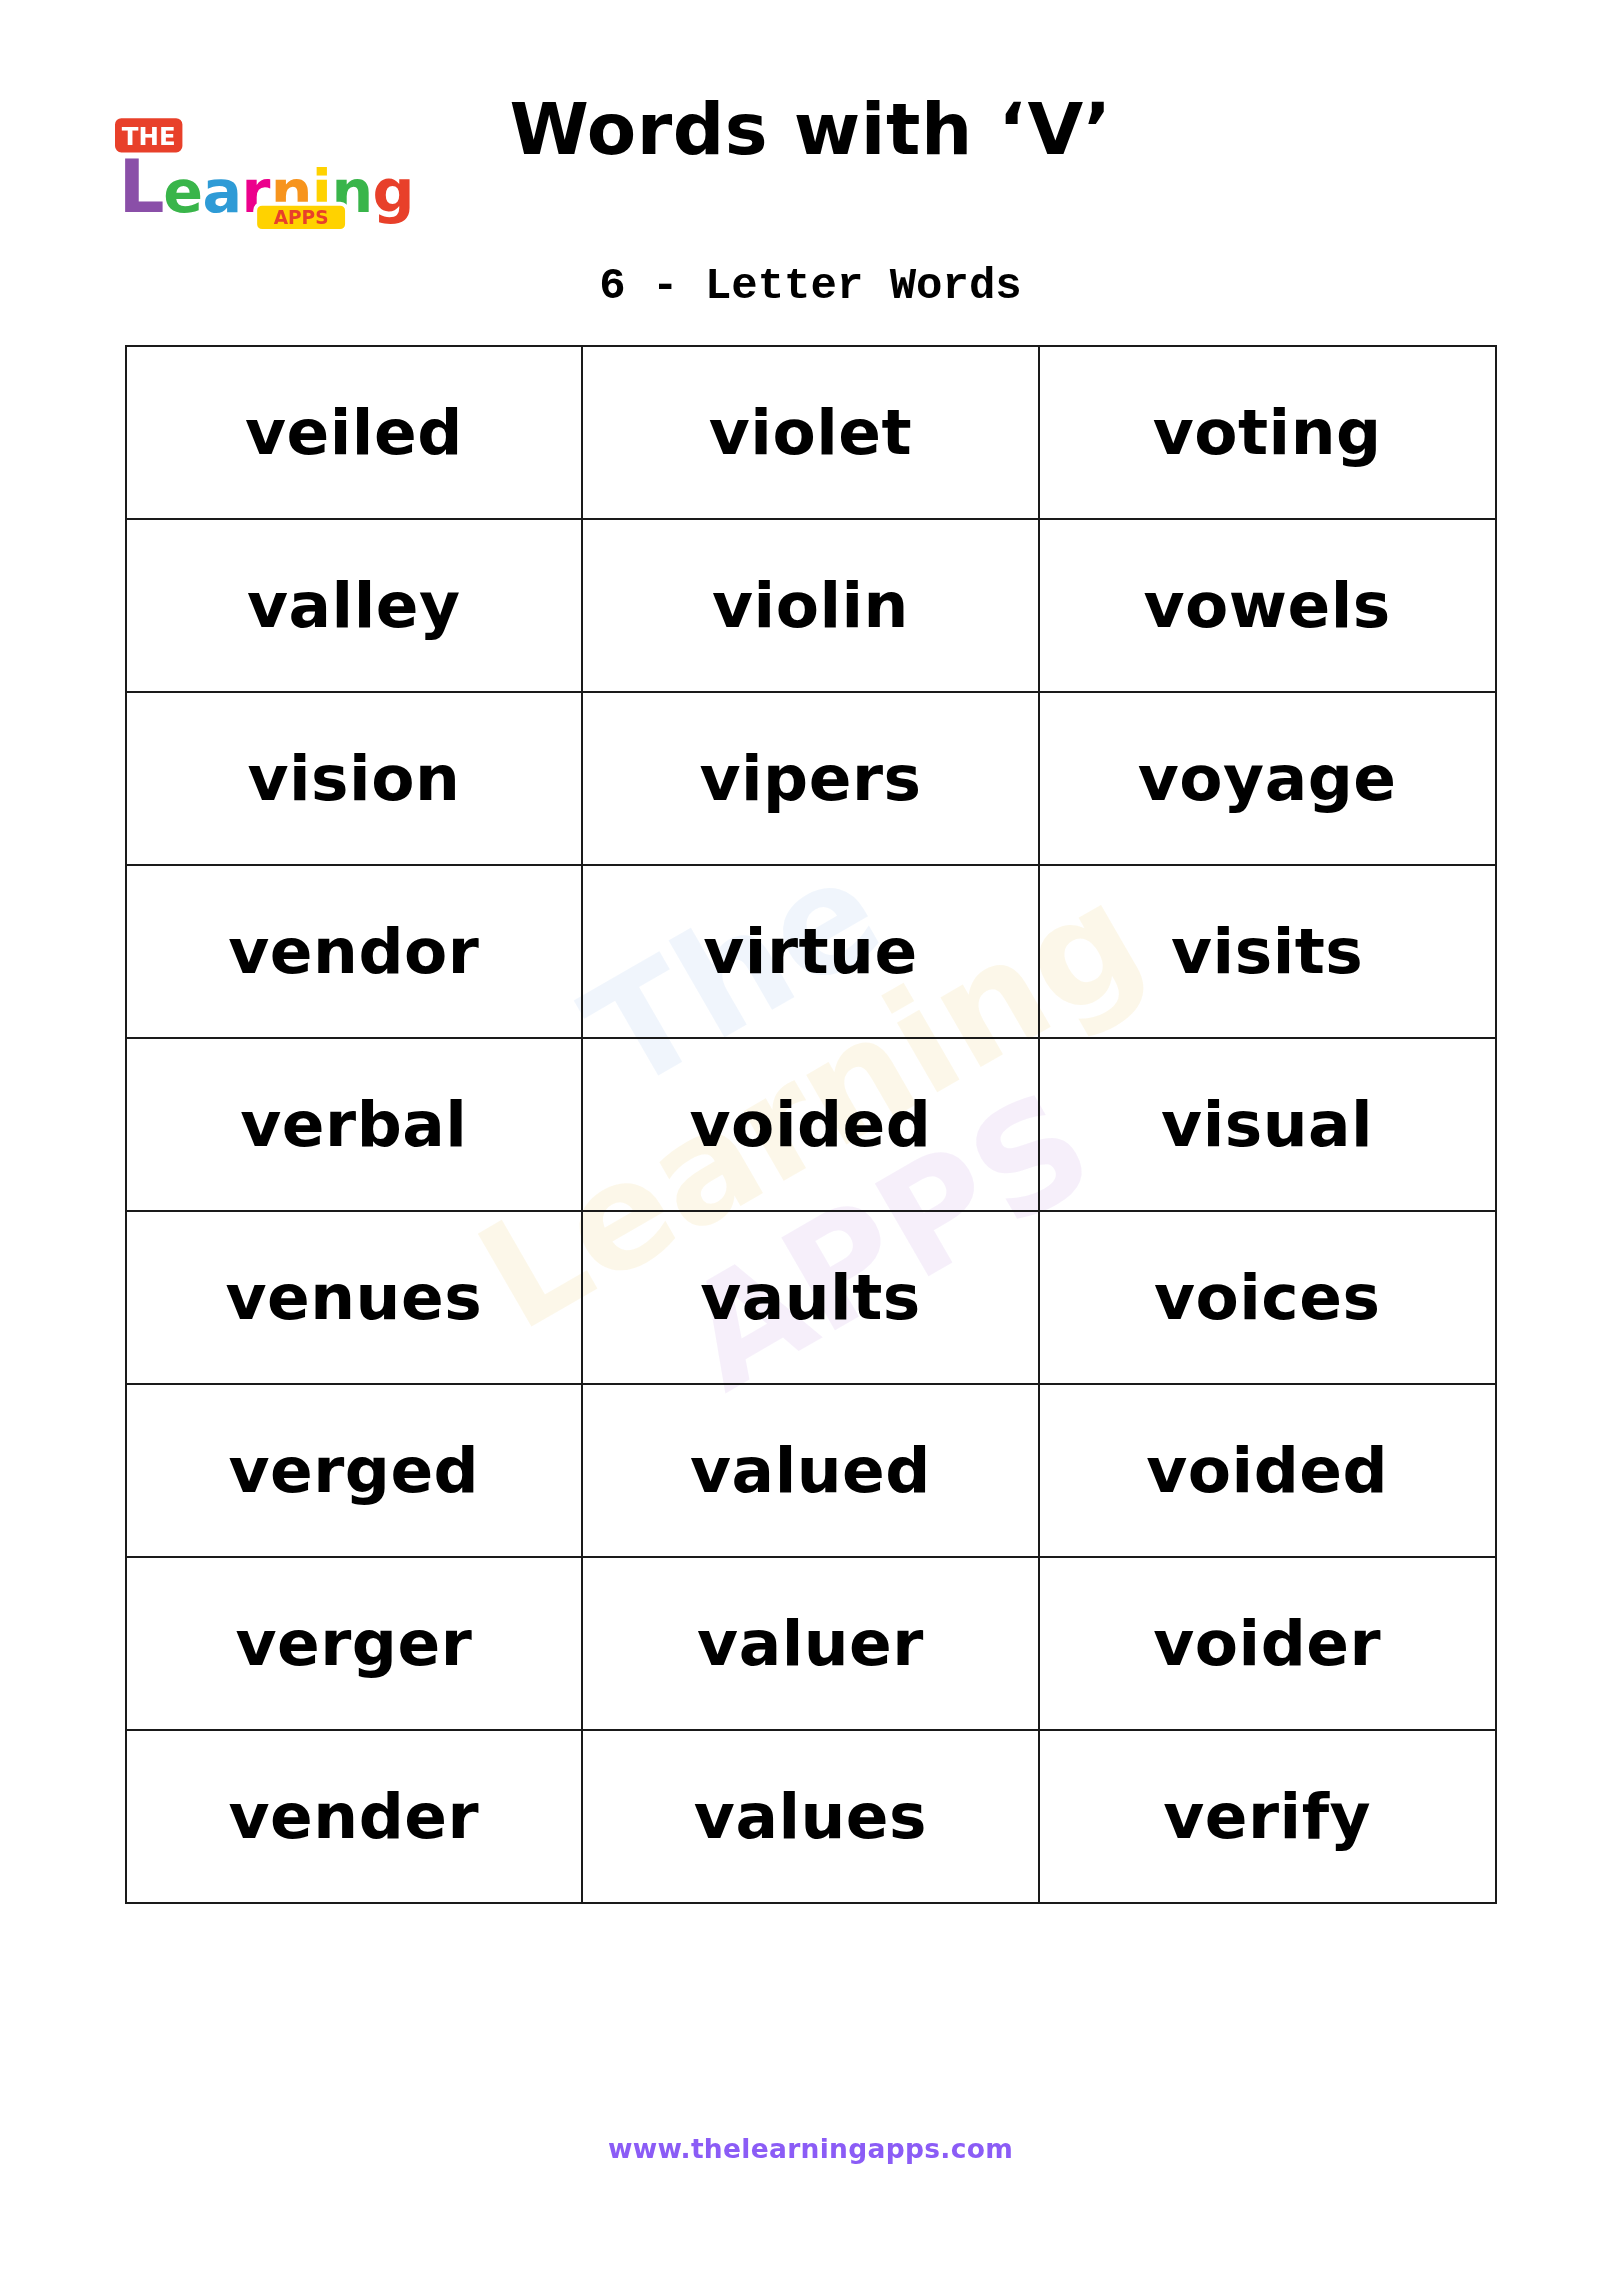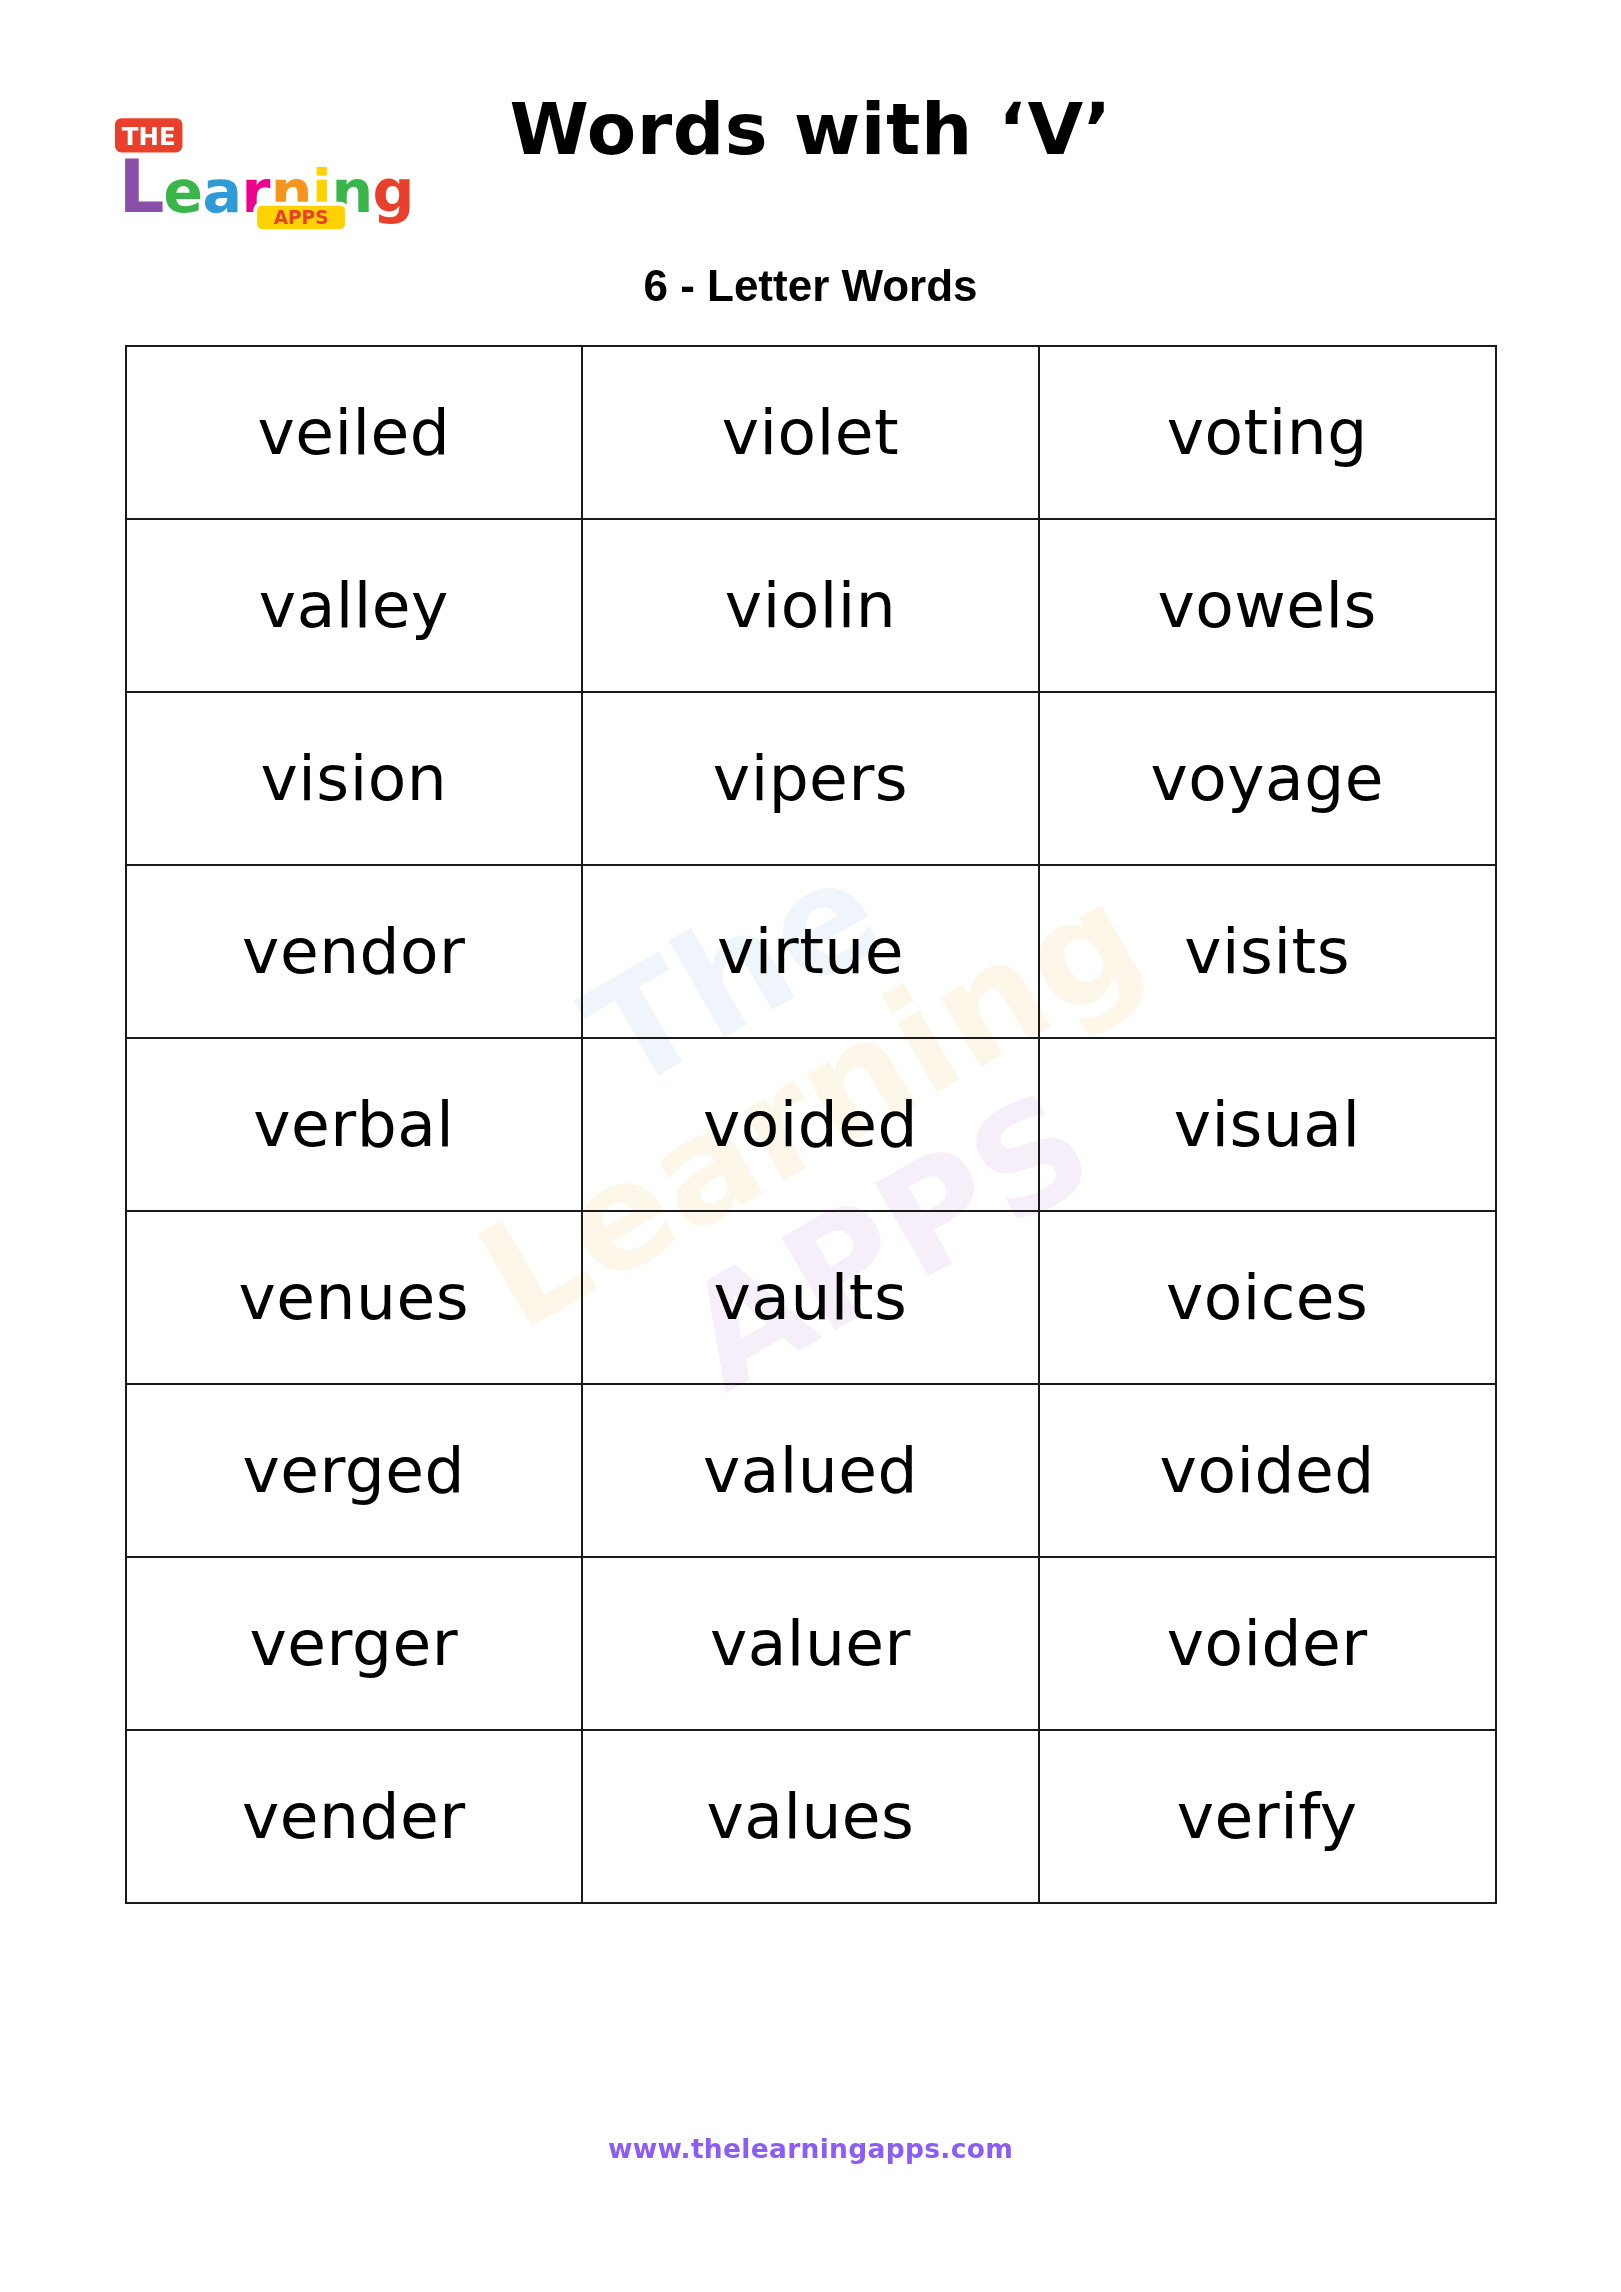--- a/index.html
+++ b/index.html
@@ -47,21 +47,21 @@
     font-weight: bold;
     font-size: 72px;
     letter-spacing: 0.5px;
     color: #000000;
     white-space: nowrap;
     line-height: 1;
   }
 
   .subtitle {
     text-align: center;
-    font-family: Liberation Sans, sans-serif;
+    font-family: Liberation Mono, monospace;
     font-weight: bold;
     font-size: 44px;
     color: #000000;
     margin-top: 23.5px;
     line-height: 1;
   }
 
   
   .watermark {
     position: absolute;
@@ -96,21 +96,21 @@
     table-layout: fixed;
     background: transparent;
   }
 
   table.words td {
     border: 2px solid #1a1a1a;
     height: 169px;
     text-align: center;
     vertical-align: middle;
     font-family: "DejaVu Sans", sans-serif;
-    font-weight: normal;
+    font-weight: bold;
     font-size: 63px;
     color: #000000;
     letter-spacing: 0.5px;
     background: transparent;
   }
 
   
   .footer {
     position: absolute;
     left: 0;

